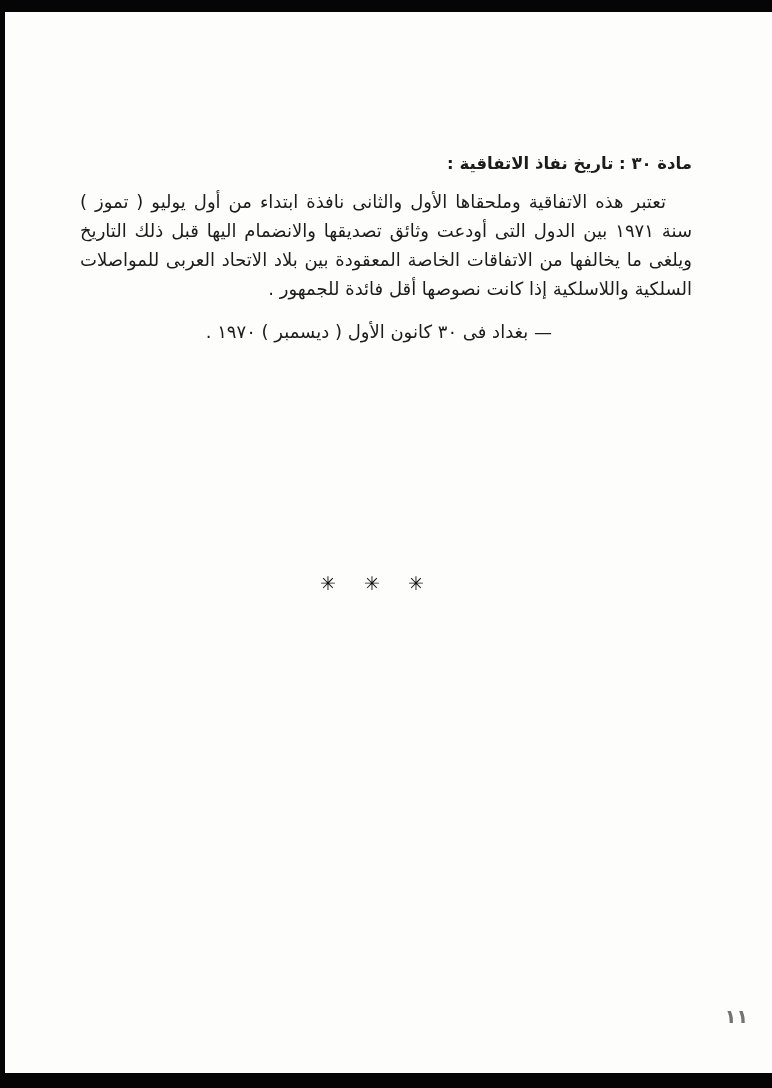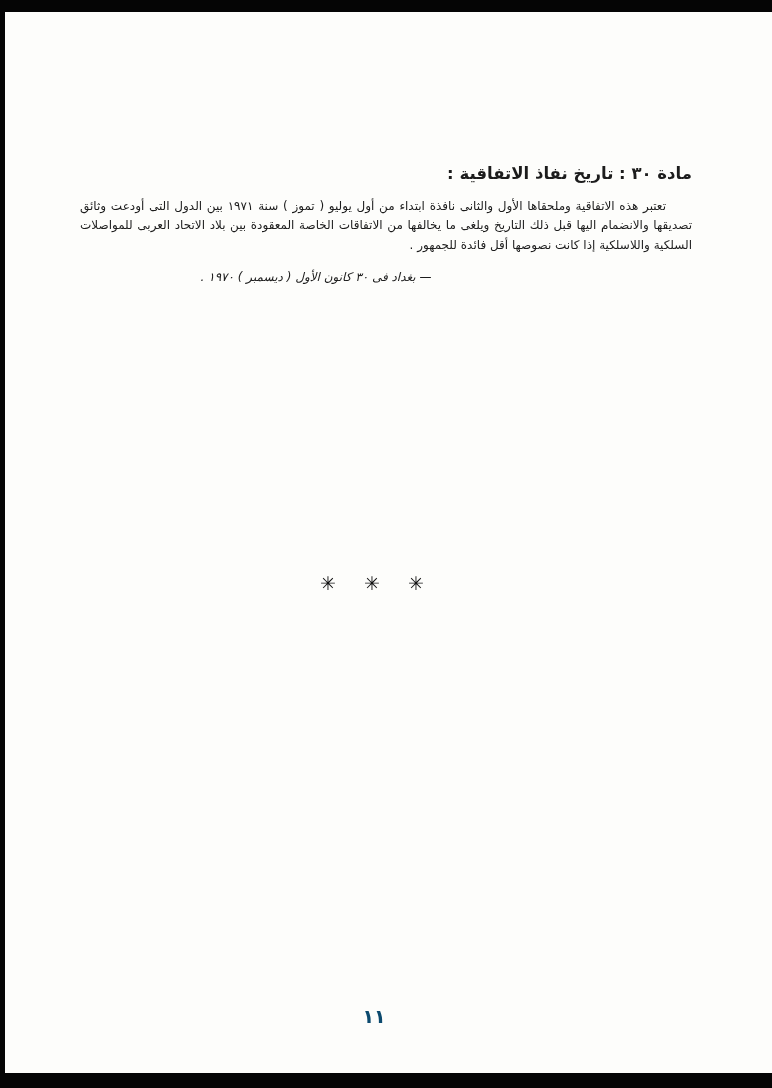--- a/index.html
+++ b/index.html
@@ -25,57 +25,56 @@
 
   .content {
     position: absolute;
     top: 146px;
     right: 80px;
     width: 612px;
     direction: rtl;
     text-align: justify;
   }
   .heading {
-    margin: 18px 0 14px 0;
+    margin: 8px 0 14px 0;
     font-size: 16.5px;
     font-weight: bold;
   }
   .para {
     margin: 0;
-    font-size: 12px;
+    font-size: 18px;
     line-height: 1.62;
     font-weight: 500;
   }
   .para.first { text-indent: 26px; }
   .para.second { margin-top: 13px; text-indent: 22px; }
   .para.dateline {
     margin-top: 13px;
     margin-right: 140px;
-    text-align: center;
-    font-style: italic;
+    text-align: right;
   }
   .separator {
     position: absolute;
     top: 572px;
     left: 0;
     width: 744px;
     text-align: center;
     font-size: 19px;
     word-spacing: 22px;
     color: #111;
   }
   .page-number {
     position: absolute;
     top: 1005px;
     left: 0;
     width: 748px;
-    text-align: center;
+    text-align: right;
     font-size: 19px;
     font-weight: bold;
-    color: #0c4a6e;
+    color: #737373;
   }
 </style>
 </head>
 <body>
 
 <div class="page">
 
   <div class="scan-bar top"></div>
   <div class="scan-bar left"></div>
   <div class="scan-bar bottom"></div>

